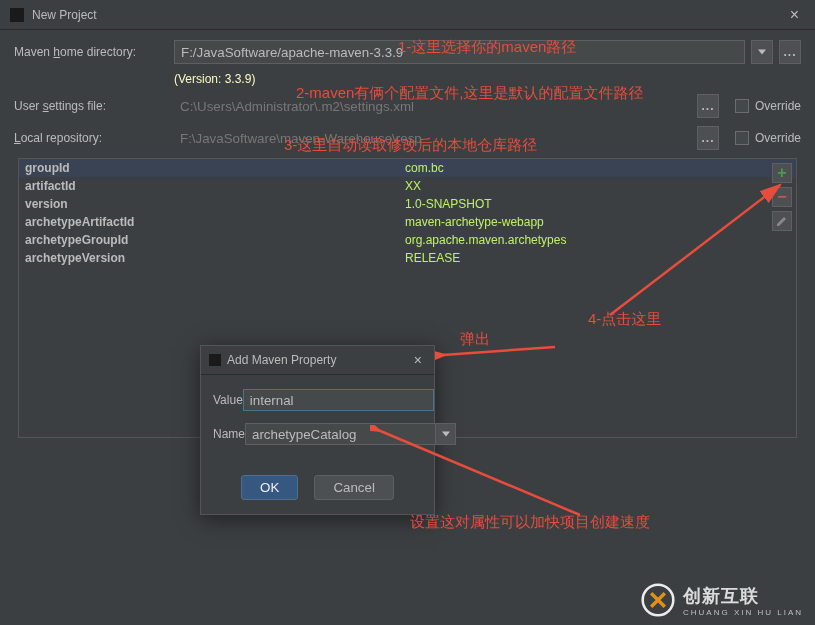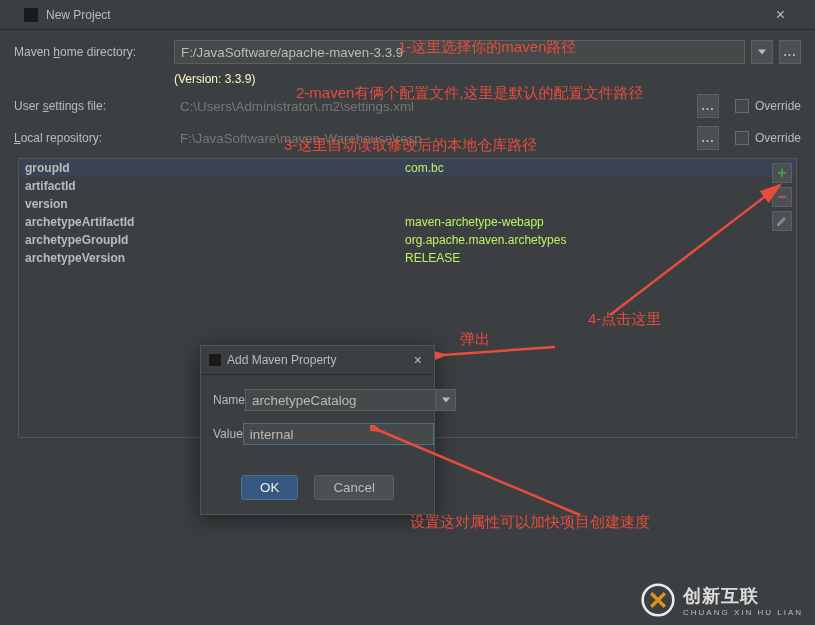--- a/index.html
+++ b/index.html
@@ -1,17 +1,17 @@
 <!DOCTYPE html>
 <html><head>
   <meta charset="utf-8">
   <style>
     * { box-sizing: border-box; margin: 0; padding: 0; font-family: -apple-system, "Segoe UI", Arial, sans-serif; }
     body { background: #3c3f41; color: #bbb; font-size: 12px; width: 815px; height: 625px; position: relative; overflow: hidden; }
-    .titlebar { height: 30px; display: flex; align-items: center; padding: 0 24px; background: #3c3f41; border-bottom: 1px solid #2b2b2b; }
+    .titlebar { height: 30px; display: flex; align-items: center; padding: 0 10px; background: #3c3f41; border-bottom: 1px solid #2b2b2b; }
     .titlebar-icon { width: 14px; height: 14px; background: #1a1a1a; margin-right: 8px; display: inline-block; }
     .titlebar-title { flex: 1; color: #bbb; }
     .titlebar-close { color: #bbb; font-size: 16px; cursor: pointer; padding: 0 6px; }
     .form { padding: 10px 14px; }
     .row { display: flex; align-items: center; margin-bottom: 8px; }
     .label { width: 160px; color: #bbb; }
     .underline { text-decoration: underline; }
     .input-wrap { flex: 1; display: flex; align-items: center; gap: 6px; }
     .text-input { flex: 1; background: #45494a; border: 1px solid #5e6060; color: #bbb; padding: 4px 6px; height: 24px; }
     .text-input.readonly { background: #3c3f41; border: none; color: #777; }
@@ -103,23 +103,25 @@
     </div>
   </div>
 
   <div class="properties-box">
     <div class="prop-row selected">
         <div class="prop-key">groupId</div>
         <div class="prop-val">com.bc</div>
       </div>
     <div class="prop-row">
         <div class="prop-key">artifactId</div>
+        <div class="prop-val">XX</div>
       </div>
     <div class="prop-row">
         <div class="prop-key">version</div>
+        <div class="prop-val">1.0-SNAPSHOT</div>
       </div>
     <div class="prop-row">
         <div class="prop-key">archetypeArtifactId</div>
         <div class="prop-val">maven-archetype-webapp</div>
       </div>
     <div class="prop-row">
         <div class="prop-key">archetypeGroupId</div>
         <div class="prop-val">org.apache.maven.archetypes</div>
       </div>
     <div class="prop-row">
@@ -138,35 +140,35 @@
   </div>
 </div>
 
 <div class="dialog">
   <div class="dialog-title">
     <span class="dialog-title-icon"></span>
     <span class="dialog-title-text">Add Maven Property</span>
     <span class="dialog-close">×</span>
   </div>
   <div class="dialog-body">
+    <div class="dialog-row">
+      <div class="dialog-label">Value</div>
+      <div class="dialog-combo">
+        <input class="dialog-combo-input" style="border-color: rgb(74, 112, 139);" value="internal">
+      </div>
+    </div>
     <div class="dialog-row">
       <div class="dialog-label">Name</div>
       <div class="dialog-combo">
         <input class="dialog-combo-input" value="archetypeCatalog" style="">
         <div class="dialog-combo-btn">
             <svg viewBox="0 0 10 10">
               <path d="M0 2 L10 2 L5 8 Z"></path>
             </svg>
           </div>
-      </div>
-    </div>
-    <div class="dialog-row">
-      <div class="dialog-label">Value</div>
-      <div class="dialog-combo">
-        <input class="dialog-combo-input" style="border-color: rgb(74, 112, 139);" value="internal">
       </div>
     </div>
   </div>
   <div class="dialog-buttons">
     <button class="btn primary">OK</button>
     <button class="btn">Cancel</button>
   </div>
 </div>
 
 <div class="annotation" style="left:398px; top:38px">1-这里选择你的maven路径</div>

